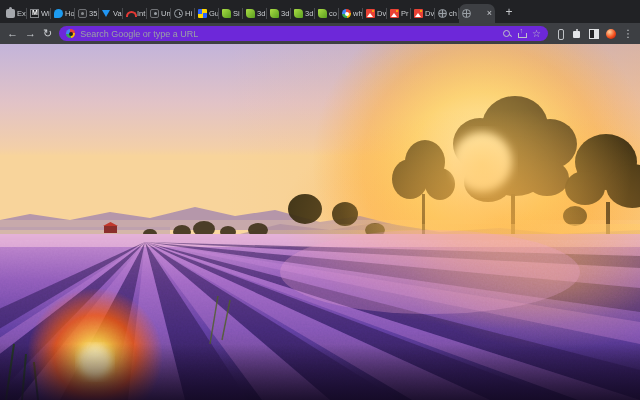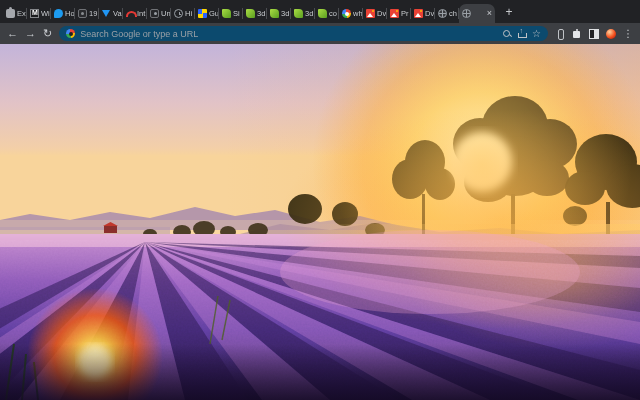--- a/index.html
+++ b/index.html
@@ -44,21 +44,21 @@
   .fi-photos-icon { background:#e94235; border-radius:1px; }
   .fi-photos-icon::before { content:""; position:absolute; left:1px; bottom:1px; border-left:3.5px solid transparent; border-right:3.5px solid transparent; border-bottom:4px solid #fff; }
   .fi-photos-icon::after { content:""; position:absolute; right:1px; top:1px; width:2px; height:2px; border-radius:50%; background:#fbbc04; }
   .fi-globe-icon { border:1px solid #9aa0a6; border-radius:50%; background:
       linear-gradient(#9aa0a6,#9aa0a6) 50% 0/1px 100% no-repeat,
       linear-gradient(#9aa0a6,#9aa0a6) 0 50%/100% 1px no-repeat, #3a3b3f; }
 
   
   .toolbar { height:21px; background:#3d3f43; display:flex; align-items:center; padding:0 7px; gap:7px; flex:0 0 auto; }
   .nav-ico { color:#cfd2d6; font-size:11px; line-height:1; }
-  .omnibox { flex:1; height:15px; background:#0c4a6e; border-radius:8px; display:flex; align-items:center; padding:0 7px; gap:5px; }
+  .omnibox { flex:1; height:15px; background:#6d28d9; border-radius:8px; display:flex; align-items:center; padding:0 7px; gap:5px; }
   .omnibox input { flex:1; background:transparent; border:none; outline:none; font-size:9px; color:#e8eaed; font-family:"Liberation Sans",sans-serif; }
   .omnibox input::placeholder { color:#9aa0a6; }
   .g-ico { width:9px; height:9px; border-radius:50%; background:conic-gradient(#ea4335 0 25%, #fbbc04 0 50%, #34a853 0 75%, #4285f4 0); position:relative; flex:0 0 auto; }
   .g-ico::before { content:""; position:absolute; left:2.5px; top:2.5px; width:4px; height:4px; border-radius:50%; background:#202124; }
   .box-ico { position:relative; width:10px; height:10px; flex:0 0 auto; }
   .ico-zoom::before { content:""; position:absolute; left:1px; top:1px; width:5px; height:5px; border:1.2px solid #c0c3c7; border-radius:50%; }
   .ico-zoom::after { content:""; position:absolute; left:6.5px; top:6.5px; width:3px; height:1.4px; background:#c0c3c7; transform:rotate(45deg); }
   .ico-share::before { content:""; position:absolute; left:1px; top:4px; width:7px; height:4px; border:1px solid #c0c3c7; border-top:none; }
   .ico-share::after { content:"↑"; position:absolute; left:2.5px; top:-2px; font-size:7px; color:#c0c3c7; }
   .ico-star { color:#c0c3c7; font-size:10px; line-height:10px; }
@@ -87,21 +87,21 @@
         <div class="tab">
           <span class="fav fi-m-icon"></span>
           <span class="tab-label">Wi</span>
         </div>
         <div class="tab">
           <span class="fav fi-twitter-icon"></span>
           <span class="tab-label">Ho</span>
         </div>
         <div class="tab">
           <span class="fav fi-camera-icon"></span>
-          <span class="tab-label">19</span>
+          <span class="tab-label">35</span>
         </div>
         <div class="tab">
           <span class="fav fi-v-icon"></span>
           <span class="tab-label">Va</span>
         </div>
         <div class="tab">
           <span class="fav fi-gauge-icon"></span>
           <span class="tab-label">Int</span>
         </div>
         <div class="tab">

